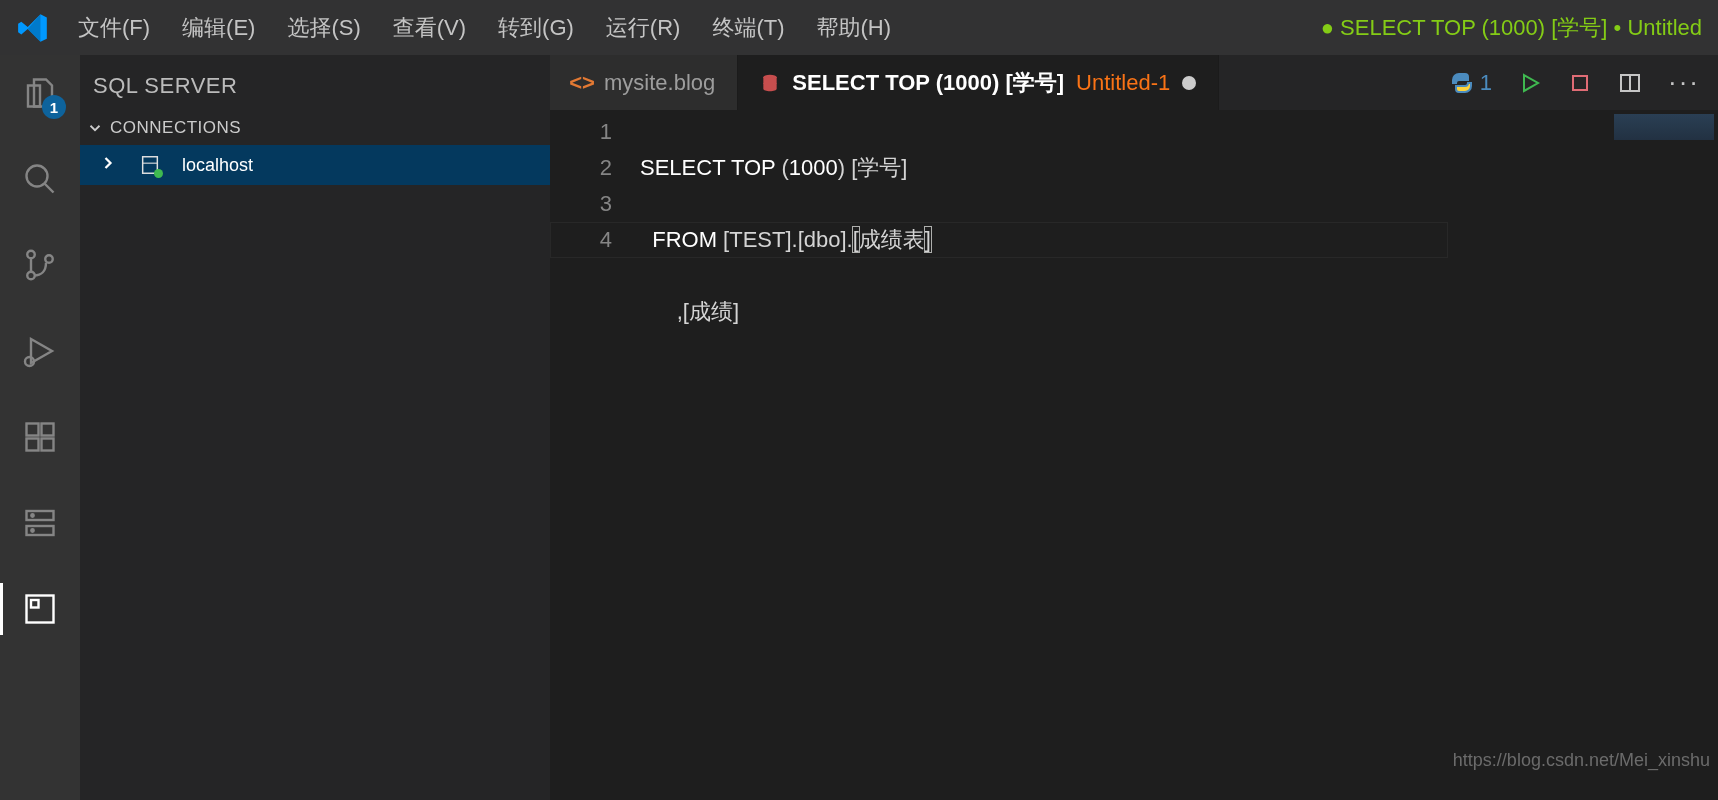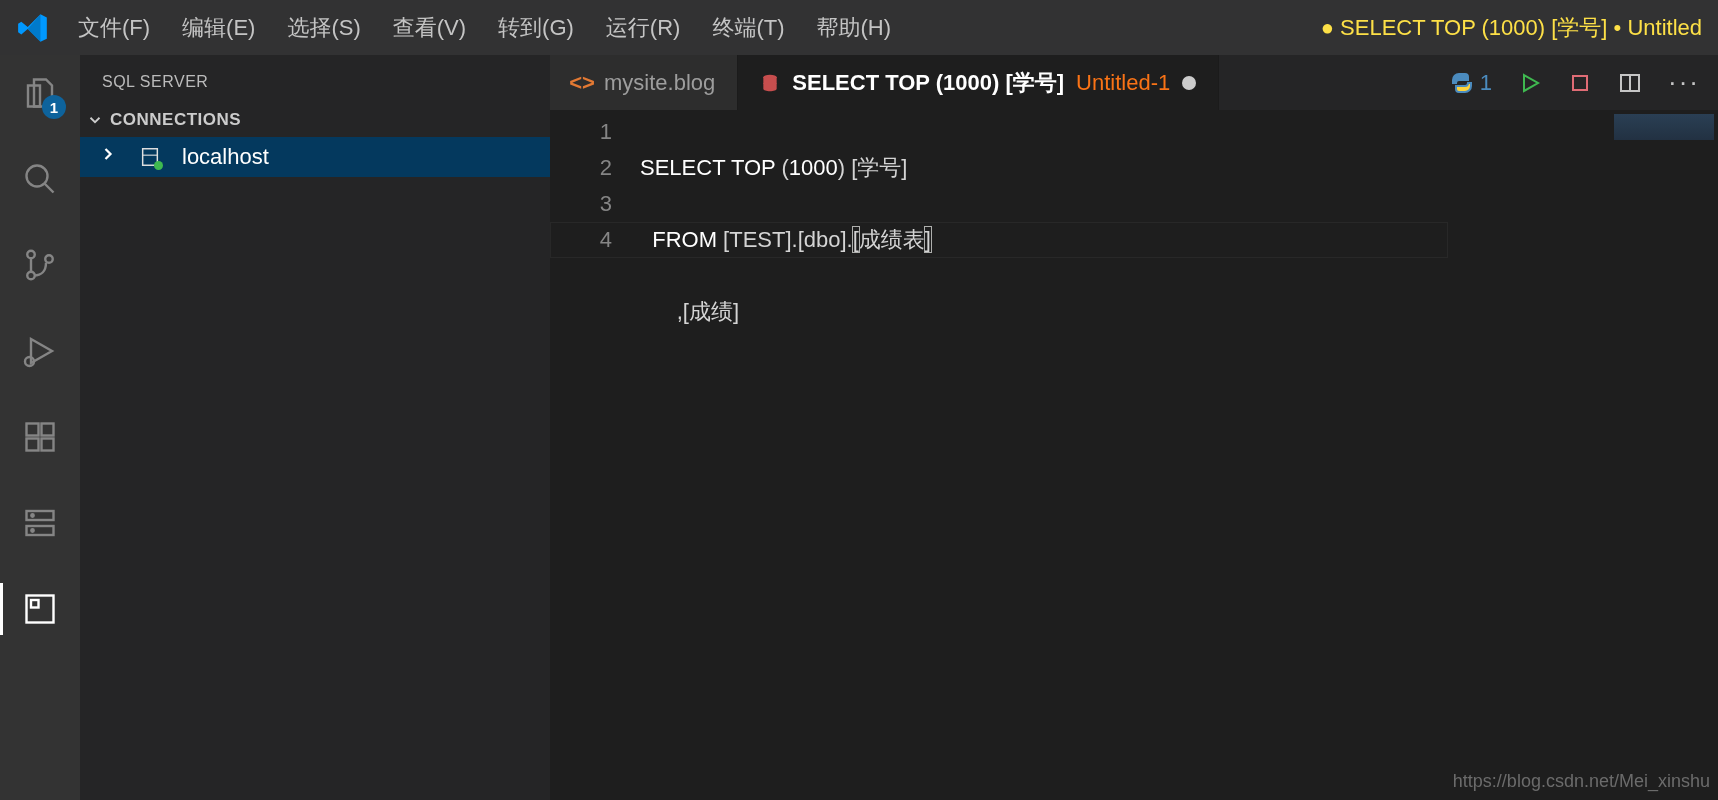--- a/index.html
+++ b/index.html
@@ -2,36 +2,36 @@
 <html><head>
 <meta charset="utf-8">
 <style>
   *{box-sizing:border-box;margin:0;padding:0;font-family:"Segoe UI","Microsoft YaHei",sans-serif}
   body{background:#1e1e1e;color:#ccc;width:1718px;height:800px;overflow:hidden;display:flex;flex-direction:column}
   
   .title-bar{height:55px;background:#323233;display:flex;align-items:center;padding:0 16px;color:#c4c4c4}
   .logo{width:34px;display:flex;align-items:center;justify-content:center}
   .menus{display:flex;gap:0;margin-left:12px}
   .menu{padding:4px 16px;font-size:22px;cursor:default}
-  .title-right{margin-left:auto;font-size:22px;color:#fde047;white-space:nowrap}
+  .title-right{margin-left:auto;font-size:22px;color:#84cc16;white-space:nowrap}
   
   .main{flex:1;display:flex;min-height:0}
   
   .activity{width:80px;background:#333333;display:flex;flex-direction:column;align-items:center;padding-top:14px;gap:38px}
   .act{width:48px;height:48px;display:flex;align-items:center;justify-content:center;color:#858585;position:relative;cursor:pointer}
   .act.active{color:#fff}
   .act.active::before{content:"";position:absolute;left:-16px;top:-2px;bottom:-2px;width:3px;background:#fff}
   .badge{position:absolute;bottom:-2px;right:-2px;background:#0e639c;color:#fff;border-radius:50%;width:24px;height:24px;font-size:15px;display:flex;align-items:center;justify-content:center;font-weight:600}
   .act svg{width:36px;height:36px;stroke:currentColor;fill:none;stroke-width:1.6}
   
   .sidebar{width:470px;background:#252526;display:flex;flex-direction:column;color:#ccc}
-  .side-title{padding:18px 22px 12px;font-size:16px;letter-spacing:0.5px;color:#bbbbbb}
-  .section-hdr{display:flex;align-items:center;padding:6px 6px 6px 4px;font-size:17px;font-weight:700;color:#cccccc;gap:4px;letter-spacing:0.5px}
+  .side-title{padding:18px 13px 12px;font-size:22px;letter-spacing:0.5px;color:#bbbbbb}
+  .section-hdr{display:flex;align-items:center;padding:6px 6px 6px 4px;font-size:17px;font-weight:400;color:#cccccc;gap:4px;letter-spacing:0.5px}
   .chev{width:22px;height:22px;display:inline-flex;align-items:center;justify-content:center}
-  .tree-row{display:flex;align-items:center;height:40px;background:#04395e;color:#fff;padding-left:18px;gap:20px;font-size:22px}
+  .tree-row{display:flex;align-items:center;height:40px;background:#04395e;color:#fff;padding-left:18px;gap:20px;font-size:18px}
   .tree-row .tw-chev{color:#fff}
   .srv-ico{width:24px;height:24px;display:inline-flex;align-items:center;justify-content:center;position:relative}
   .srv-ico::after{content:"";position:absolute;right:-1px;bottom:-1px;width:9px;height:9px;background:#3fb950;border-radius:50%}
   
   .editor-area{flex:1;display:flex;flex-direction:column;min-width:0;background:#1e1e1e}
   .tabs{height:55px;background:#252526;display:flex;align-items:stretch}
   .tab{display:flex;align-items:center;gap:12px;padding:0 22px;font-size:22px;color:#9d9d9d;background:#2d2d2d;border-right:1px solid #1b1b1b;cursor:pointer}
   .tab.active{background:#1e1e1e;color:#ffffff}
   .tab .dirty{width:14px;height:14px;border-radius:50%;background:#ccc}
   .tab-ico{width:20px;height:20px;display:inline-flex;align-items:center;justify-content:center}
@@ -42,21 +42,21 @@
   
   .code{flex:1;display:flex;font-family:Consolas,"Courier New",monospace;font-size:22px;line-height:36px;position:relative;min-height:0}
   .gutter{width:90px;text-align:right;color:#858585;padding-right:28px;padding-top:4px;user-select:none}
   .lines{padding-top:4px;white-space:pre;color:#d4d4d4;position:relative}
   .kw{color:#ffffff}
   .num{color:#ffffff}
   .op{color:#d4d4d4}
   .curline{position:absolute;left:0;right:270px;height:36px;top:112px;border:1px solid #282828;pointer-events:none}
   .cursor-box{outline:1px solid #aeafad;padding:0 0}
   .minimap{position:absolute;top:4px;right:4px;width:100px;height:26px;background:linear-gradient(#2a3f54,#223142)}
-  .watermark{position:absolute;right:8px;bottom:1px;font-size:18px;color:#6b6b6b}
+  .watermark{position:absolute;right:8px;bottom:22px;font-size:18px;color:#6b6b6b}
 </style>
 </head>
 <body>
 
 <div class="title-bar">
   <div class="logo">
     <svg width="34" height="34" viewBox="0 0 32 32">
         <path fill="#0098ff" d="M23 3l6 3v20l-6 3-12-12L5 22l-3-2V12l3-2 6 5L23 3z"></path>
         <path fill="#0065a9" d="M23 3v26L11 17 23 3z" opacity=".6"></path>
       </svg>

